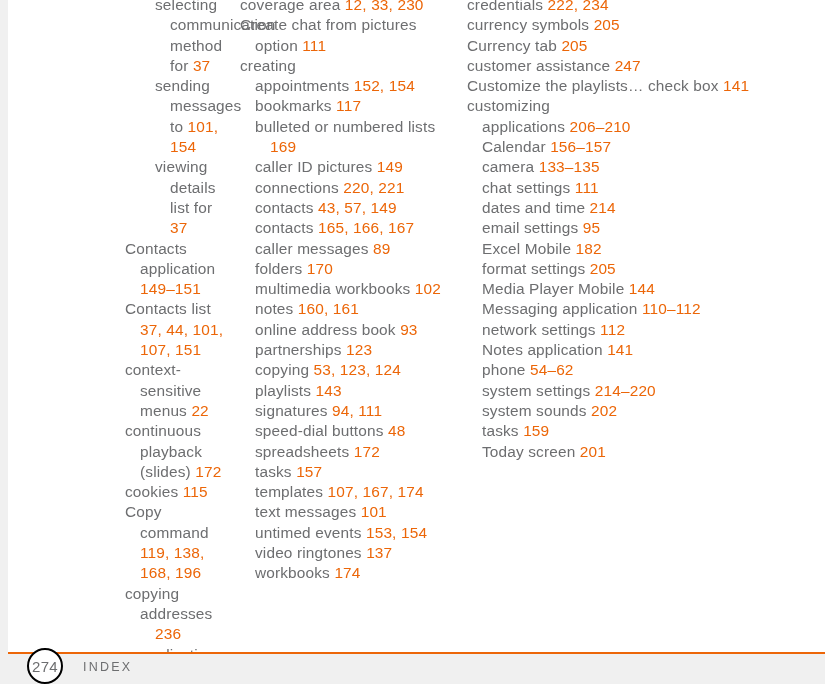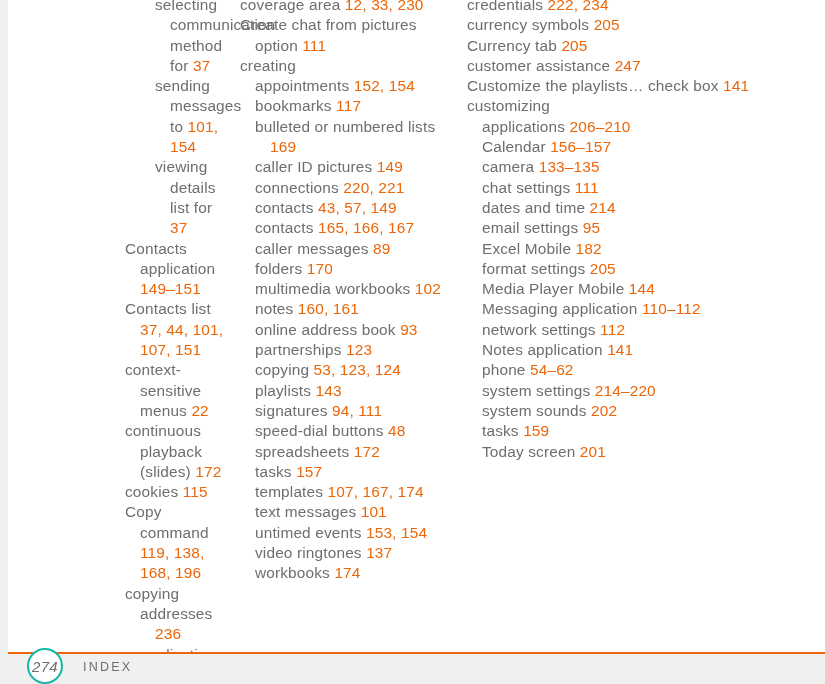--- a/index.html
+++ b/index.html
@@ -79,28 +79,27 @@
     width: 825px;
     height: 2px;
     background: #ec6608;
   }
   #page-number-badge {
     position: absolute;
     left: 19px;
     top: -4px;
     width: 36px;
     height: 36px;
-    border: 2px solid #14b8a6;
+    border: 2px solid #000000;
     border-radius: 50%;
     background: #ffffff;
     box-sizing: border-box;
     display: flex;
     align-items: center;
     justify-content: center;
-    font-style: italic;
   }
   #page-number-text {
     font-size: 15px;
     color: #6d6e70;
     letter-spacing: 0.02em;
   }
   #footer-label {
     position: absolute;
     left: 75px;
     top: 8px;

